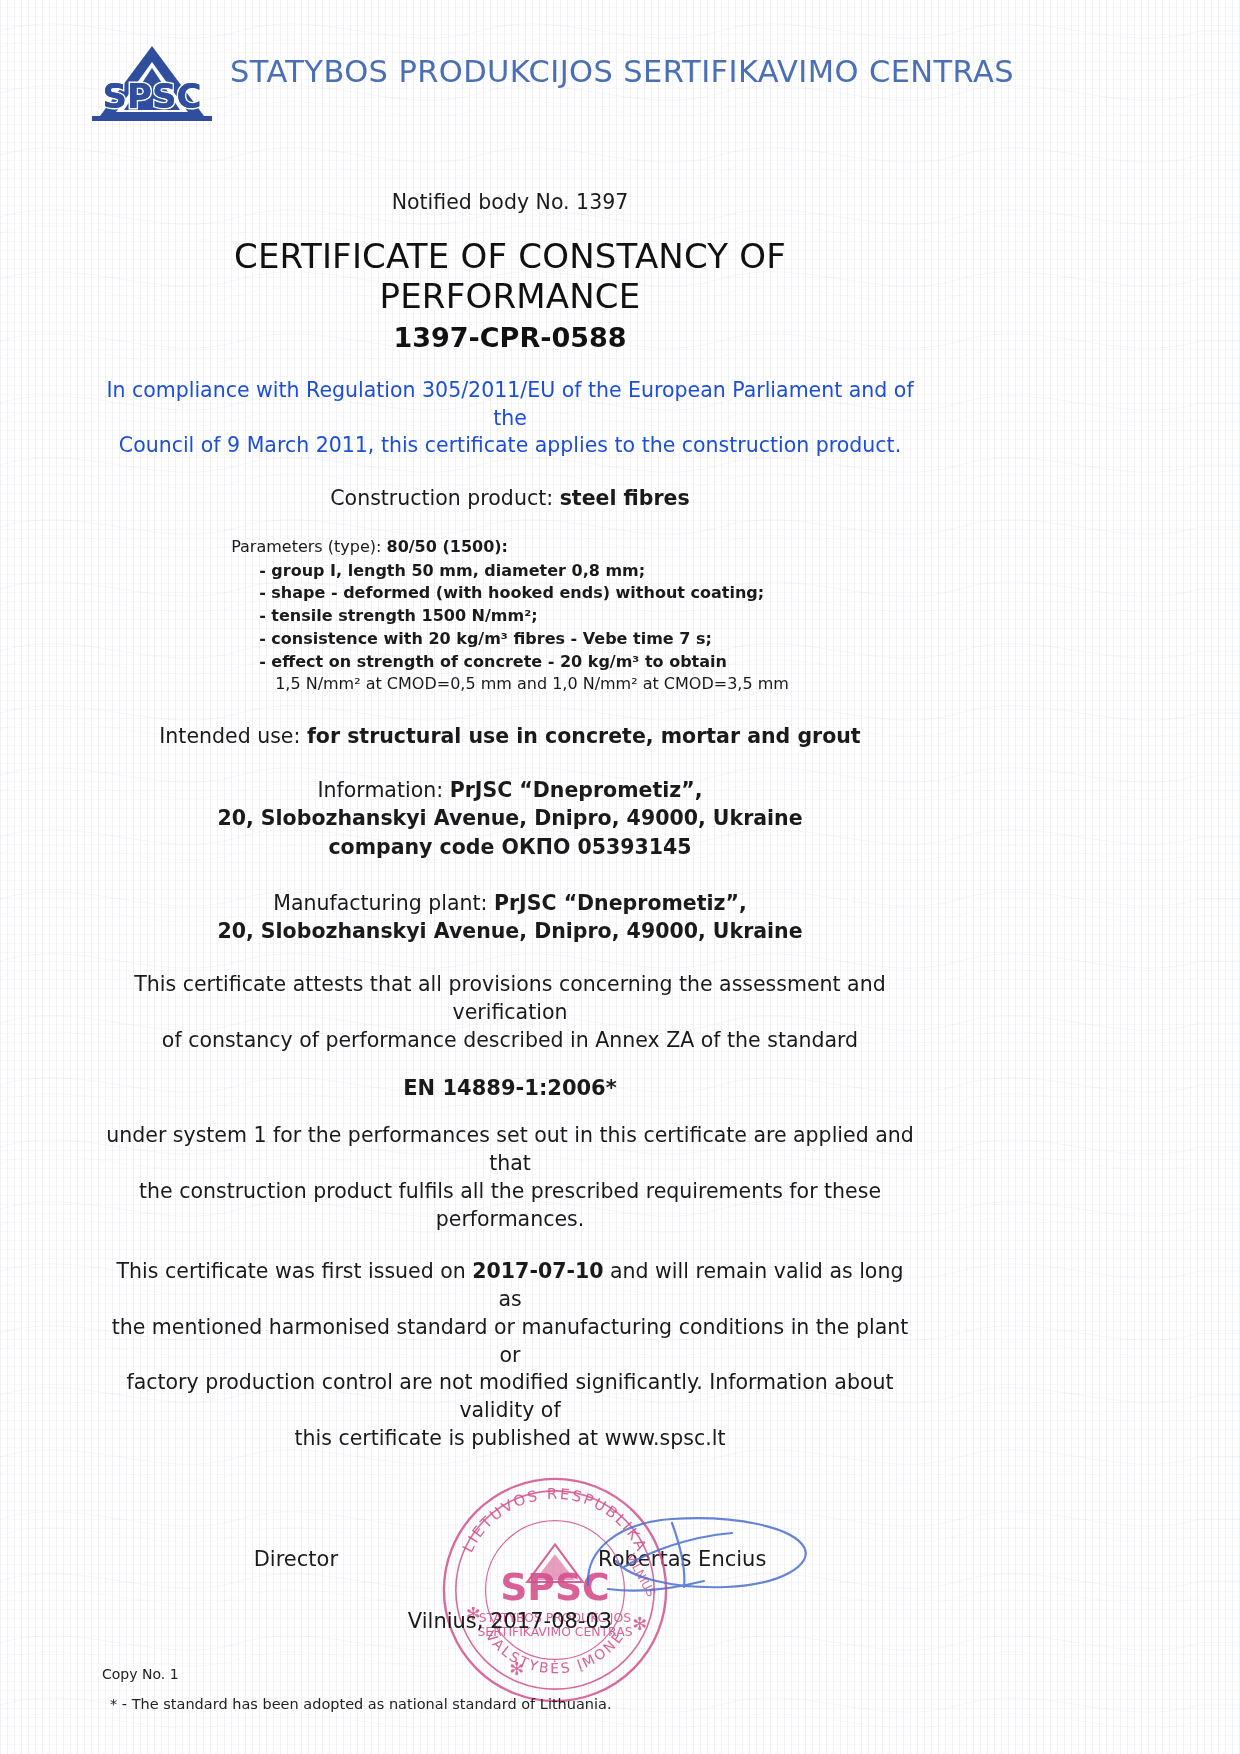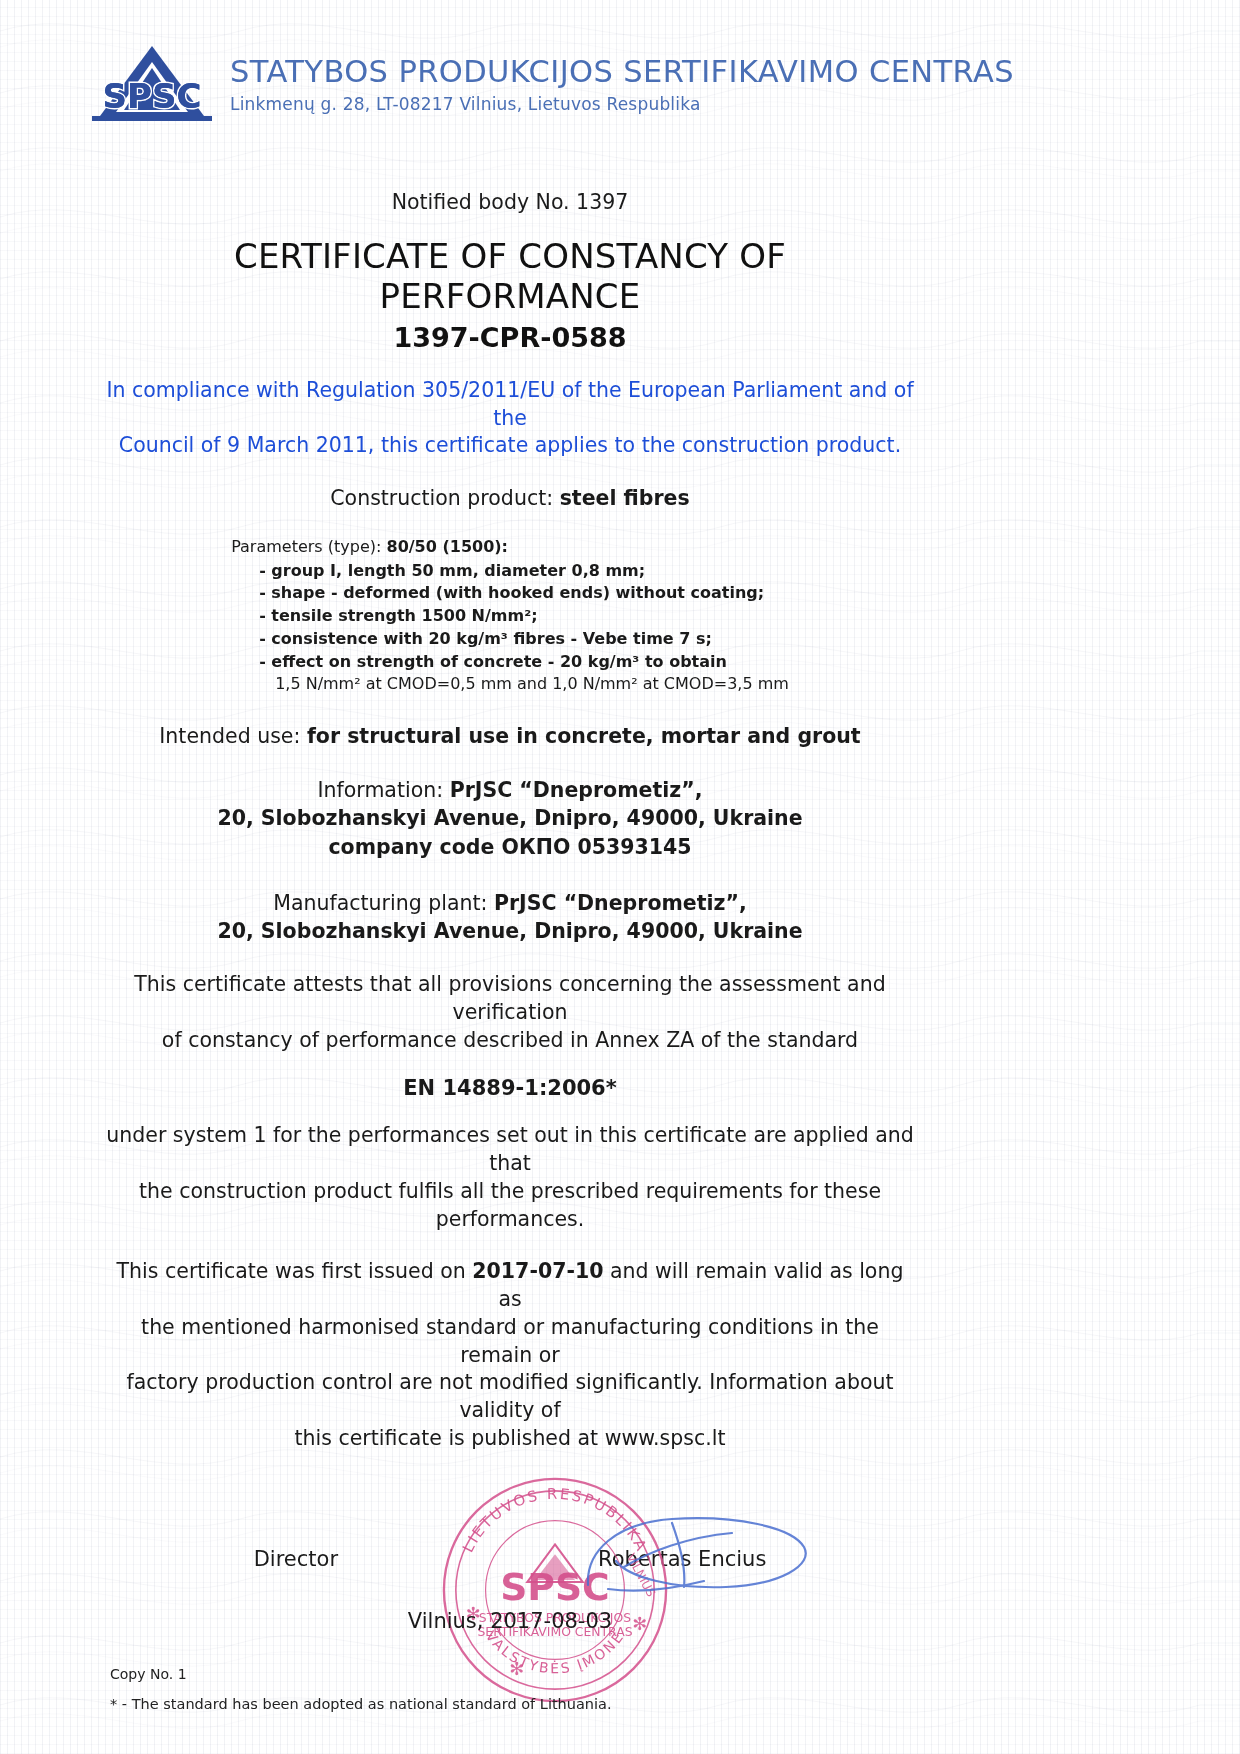--- a/index.html
+++ b/index.html
@@ -203,21 +203,21 @@
     top: 0px;
     width: 260px;
     height: 140px;
     z-index: 5;
     pointer-events: none;
   }
 
   
   .footer {
     position: absolute;
-    left: 110px;
+    left: 102px;
     bottom: 72px;
     font-size: 14px;
     color: #222;
     z-index: 3;
   }
   .footnote {
     position: absolute;
     left: 110px;
     bottom: 42px;
     font-size: 14.5px;
@@ -247,21 +247,20 @@
         <polygon points="60,4 112,74 8,74" fill="#2f4f9e"></polygon>
         <polygon points="60,20 96,70 24,70" fill="#ffffff"></polygon>
         <polygon points="60,26 88,68 32,68" fill="#2f4f9e"></polygon>
         <rect x="0" y="74" width="120" height="5" fill="#2f4f9e"></rect>
         <text x="60" y="66" text-anchor="middle" font-family="DejaVu Sans, sans-serif" font-size="34" font-weight="bold" fill="#2f4f9e" stroke="#ffffff" stroke-width="3" paint-order="stroke">SPSC</text>
         <text x="60" y="66" text-anchor="middle" font-family="DejaVu Sans, sans-serif" font-size="34" font-weight="bold" fill="#2f4f9e">SPSC</text>
       </svg>
     </div>
     <div class="header-text">
       <div class="org-name">STATYBOS PRODUKCIJOS SERTIFIKAVIMO CENTRAS</div>
-      <div class="org-addr">Linkmenų g. 28, LT-08217 Vilnius, Lietuvos Respublika</div>
     </div>
   </div>
 
   <div class="content">
 
     <div class="notified">Notified body No. 1397</div>
 
     <div class="cert-title">CERTIFICATE OF CONSTANCY OF PERFORMANCE</div>
     <div class="cert-number">1397-CPR-0588</div>
 
@@ -326,21 +325,21 @@
       <div>the construction product fulfils all the prescribed requirements for these</div>
       <div>performances.</div>
     </div>
 
     <div class="issued">
       <div>
         <span>This certificate was first issued on</span>
         <span class="b">2017-07-10</span>
         <span>and will remain valid as long as</span>
       </div>
-      <div>the mentioned harmonised standard or manufacturing conditions in the remain or</div>
+      <div>the mentioned harmonised standard or manufacturing conditions in the plant or</div>
       <div>factory production control are not modified significantly. Information about validity of</div>
       <div>this certificate is published at www.spsc.lt</div>
     </div>
 
     <div class="sign-area">
 
       <svg class="stamp" viewBox="0 0 240 240">
         <defs>
           <path id="arcTop" d="M 28,120 A 92,92 0 0 1 212,120"></path>
           <path id="arcBottom" d="M 36,120 A 84,84 0 0 0 204,120"></path>

